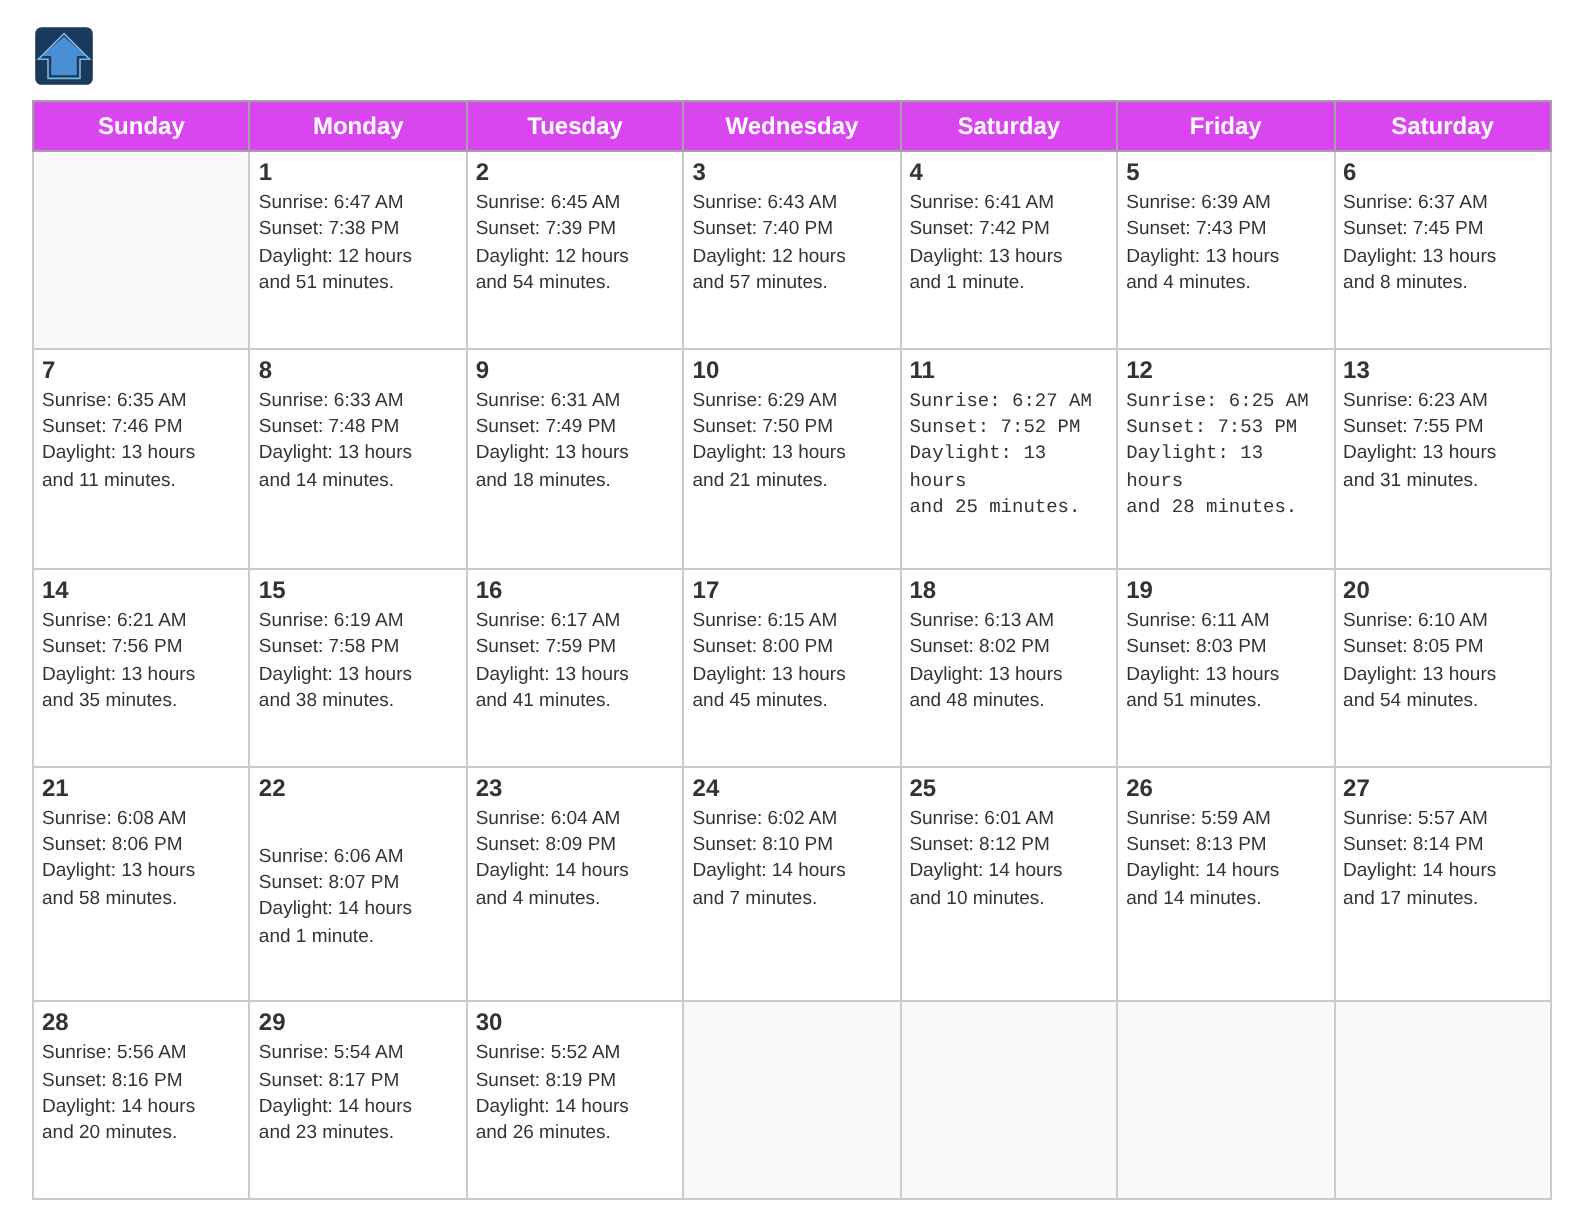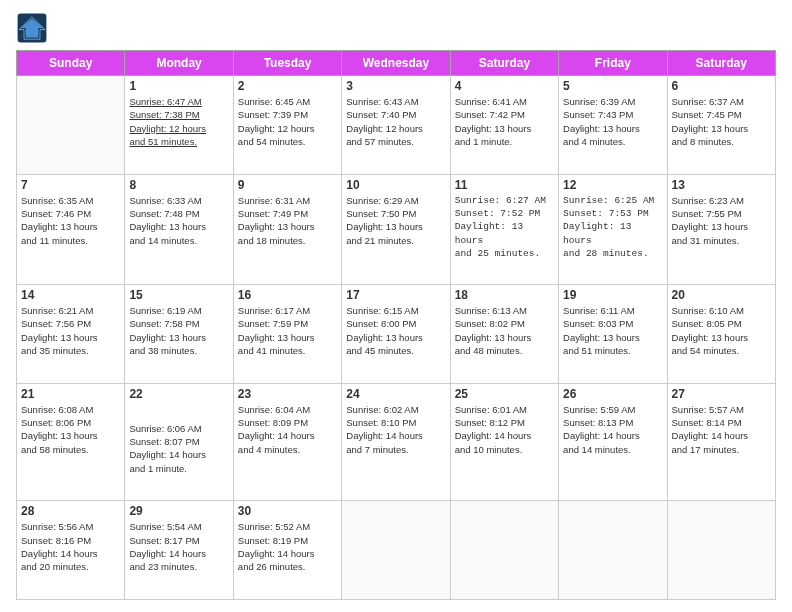--- a/index.html
+++ b/index.html
@@ -123,21 +123,21 @@
           <th>Saturday</th>
           <th>Friday</th>
           <th>Saturday</th>
         </tr>
     </thead>
     <tbody id="calendar-body">
     <tr>
           <td class="empty"></td>
           <td>
             <div class="day-num">1</div>
-            <div class="day-info" style="white-space: pre-line; text-decoration: underline;">Sunrise: 6:47 AM
+            <div class="day-info" style="white-space: pre-line;">Sunrise: 6:47 AM
 Sunset: 7:38 PM
 Daylight: 12 hours
 and 51 minutes.</div>
           </td>
           <td>
             <div class="day-num">2</div>
             <div class="day-info" style="white-space: pre-line;">Sunrise: 6:45 AM
 Sunset: 7:39 PM
 Daylight: 12 hours
 and 54 minutes.</div>

